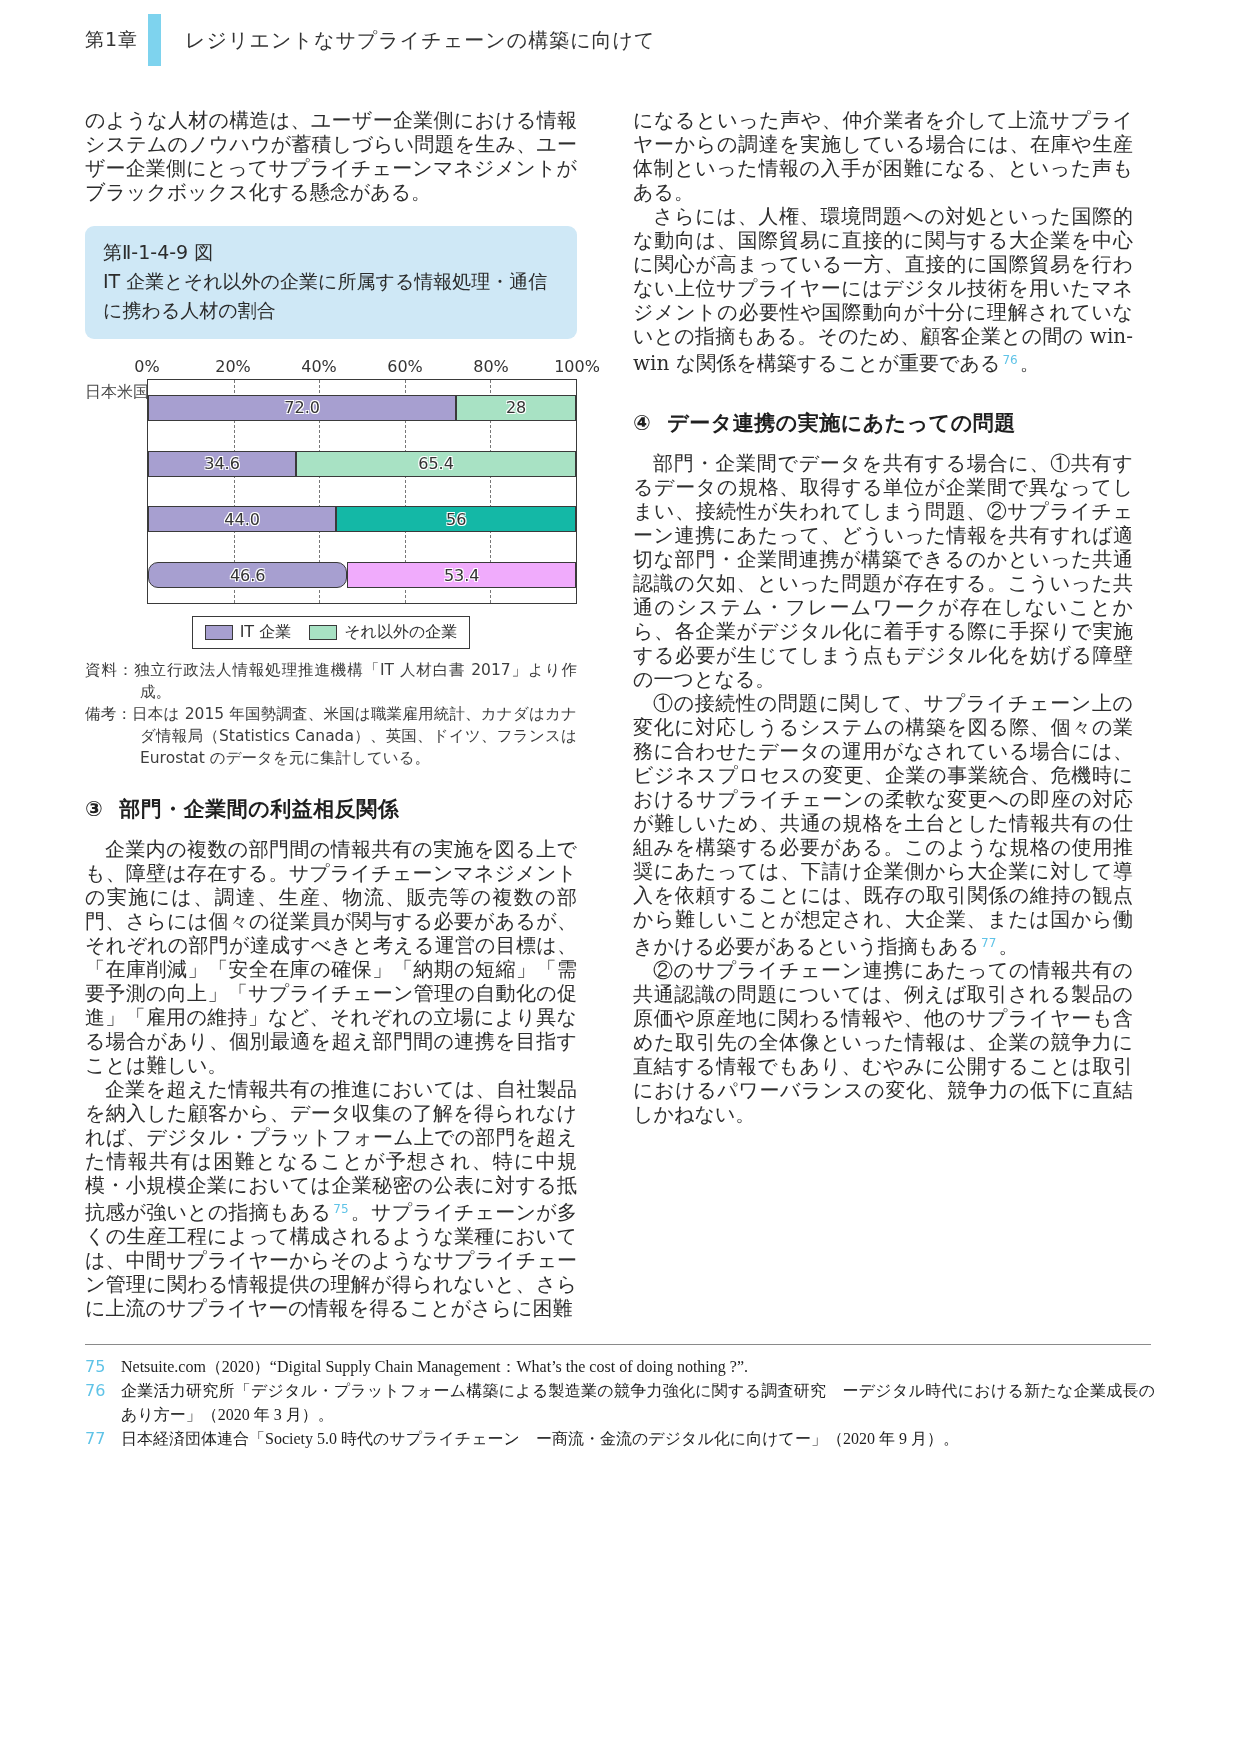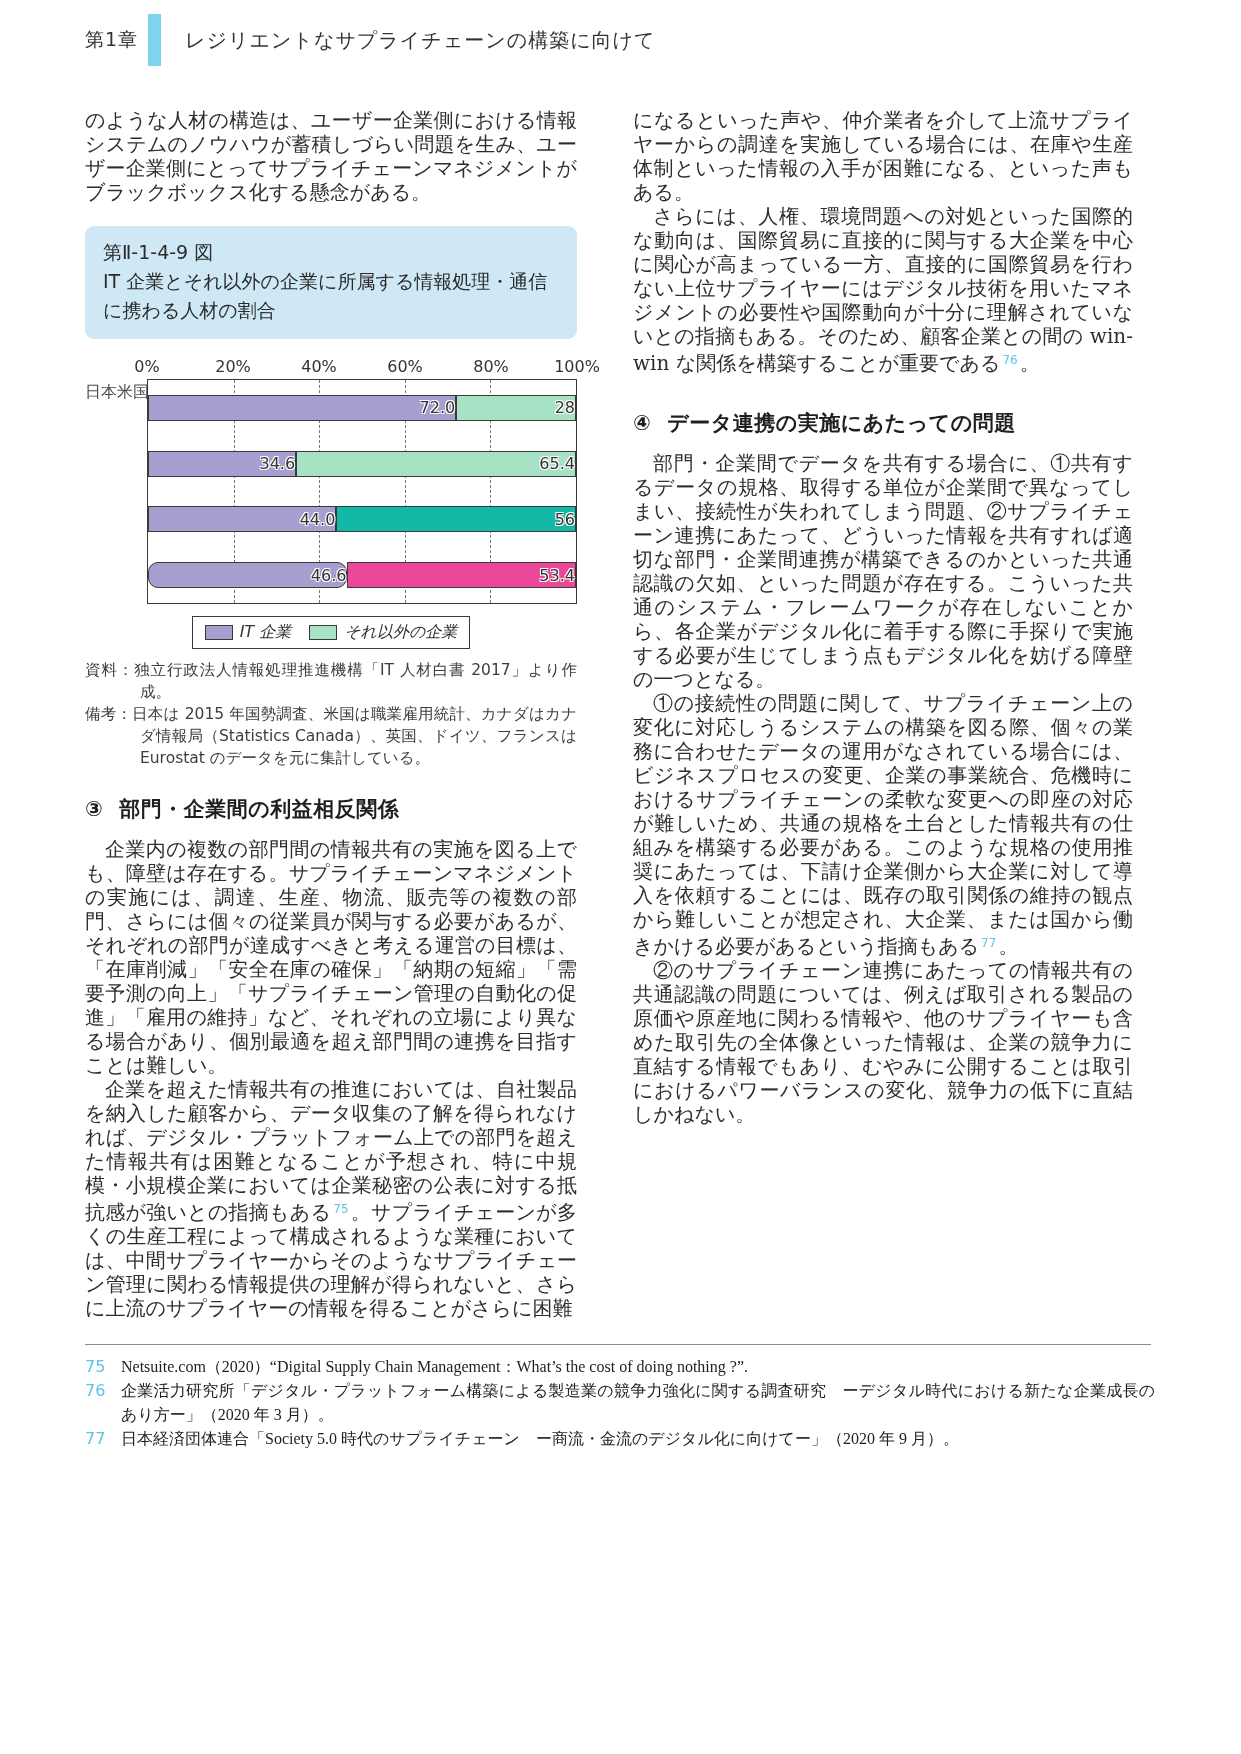--- a/index.html
+++ b/index.html
@@ -40,25 +40,25 @@
   .chart{ margin-top:16px; font-family:"DejaVu Sans", sans-serif; }
   .chart-grid{ display:grid; grid-template-columns:62px 1fr; }
   .axis-row{ position:relative; height:24px; }
   .tick{ position:absolute; bottom:3px; transform:translateX(-50%); font-size:16px; color:#333; white-space:nowrap; }
   .cats{ display:flex; flex-direction:row; justify-content:space-around; padding-right:8px; }
   .cat{ text-align:right; font-size:16px; color:#4a4a4a; height:26px; line-height:26px; white-space:nowrap; }
   .plot{ position:relative; height:225px; border:1px solid var(--bar-border); background:#fff;
     display:flex; flex-direction:column; justify-content:space-around; }
   .gridline{ position:absolute; top:0; bottom:0; width:0; border-left:1px dashed #777; }
   .bar-row{ position:relative; display:flex; height:26px; width:100%; }
-  .seg{ border:1px solid var(--bar-border); display:flex; align-items:center; justify-content:flex-end; overflow:visible; }
+  .seg{ border:1px solid var(--bar-border); display:flex; align-items:center; justify-content:center; overflow:visible; }
   .segval{ font-size:16px; color:#333;
     text-shadow:-1px -1px 0 #fff, 1px -1px 0 #fff, -1px 1px 0 #fff, 1px 1px 0 #fff; }
   .legend-row{ display:flex; justify-content:center; margin-top:12px; }
-  .legend{ display:flex; gap:18px; border:1px solid var(--bar-border); padding:5px 12px; align-items:center;font-style:italic; }
+  .legend{ display:flex; gap:18px; border:1px solid var(--bar-border); padding:5px 12px; align-items:center; }
   .legend-item{ display:flex; align-items:center; gap:7px; font-size:16px; color:#333; }
   .swatch{ width:28px; height:15px; border:1px solid var(--bar-border); display:inline-block; }
   .notes{ margin-top:10px; font-family:"DejaVu Sans", sans-serif; font-size:15.5px;
     line-height:22px; color:#3d3d3d; text-align:justify; }
   .note-hang{ padding-left:55px; text-indent:-55px; }
   
   .footnote-rule{ margin-top:24px; border-top:1px solid #8a8a8a; width:1066px; }
   .footnotes{ list-style:none; margin:10px 0 0; padding:0; font-size:16px; line-height:24px; }
   .footnote{ display:flex; gap:10px; }
   .fn-num{ color:var(--accent-blue); min-width:26px; flex:none; font-family:"DejaVu Sans", sans-serif; }
@@ -135,21 +135,21 @@
                     <span class="segval">44.0</span>
                   </div>
                   <div class="seg" style="width: 56%; background: #14b8a6;">
                     <span class="segval">56</span>
                   </div>
                 </div>
                 <div class="bar-row">
                   <div class="seg" style="width: 46.6%; background: rgb(167, 159, 208); border-radius: 10px;">
                     <span class="segval">46.6</span>
                   </div>
-                  <div class="seg" style="width: 53.4%; background: #ec4899;">
+                  <div class="seg" style="width: 53.4%; background: #f0abfc;">
                     <span class="segval">53.4</span>
                   </div>
                 </div>
               </div>
           </div>
           <div class="legend-row">
             <div class="legend" id="chart-legend">
                 <div class="legend-item">
                   <span class="swatch" style="background: rgb(167, 159, 208);"></span>
                   <span>IT 企業</span>

